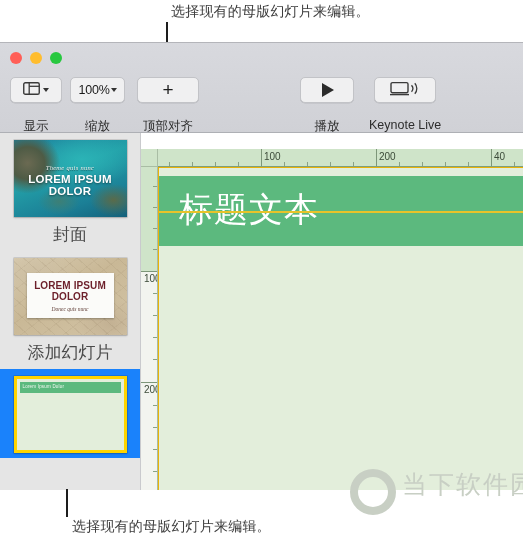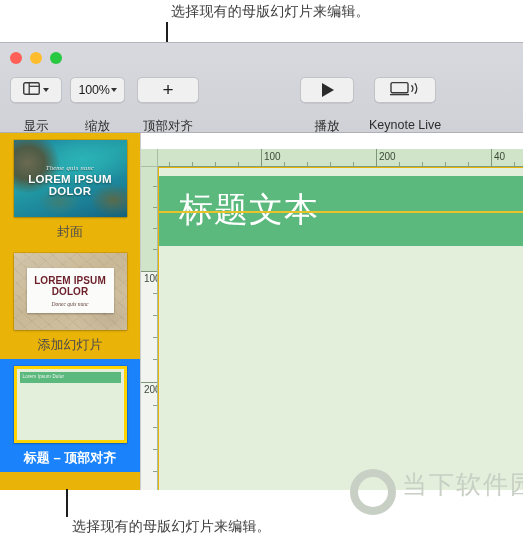--- a/index.html
+++ b/index.html
@@ -139,42 +139,42 @@
     background: #ffffff;
   }
 
   
   .sidebar {
     position: absolute;
     left: 0;
     top: 0;
     width: 140px;
     height: 357px;
-    background: #eab308;
+    background: #e5e5e5;
     border-right: 1px solid #c9cacd;
     overflow: hidden;
   }
   .slide-item {
     position: relative;
     padding: 7px 0 5px 0;
     text-align: center;
   }
   .slide-item.selected { background: #1a82fb; }
   .thumb {
     width: 113px;
     height: 77px;
     margin: 0 auto;
     box-sizing: border-box;
     position: relative;
     overflow: hidden;
     box-shadow: 0 0 0 0.5px rgba(0,0,0,0.22), 0 1px 2px rgba(0,0,0,0.18);
   }
   .slide-caption {
     margin-top: 6px;
-    font-size: 13px;
+    font-size: 17px;
     color: #4b4b4b;
     white-space: nowrap;
   }
   .slide-item.selected .slide-caption {
     color: #ffffff;
     font-weight: 600;
   }
 
   
   .thumb-ocean {
@@ -581,21 +581,20 @@
         </div>
         <div class="slide-caption">添加幻灯片</div>
       </div>
 
       <div class="slide-item selected">
         <div class="thumb thumb-master">
           <div class="master-bar">
             <span>Lorem Ipsum Dolor</span>
           </div>
         </div>
-        <div class="slide-caption">标题 – 顶部对齐</div>
       </div>
 
       <div class="side-scroll"></div>
     </div>
 
     <div class="canvas-area">
 
       <div class="ruler-corner"></div>
 
       <div class="ruler-h">

